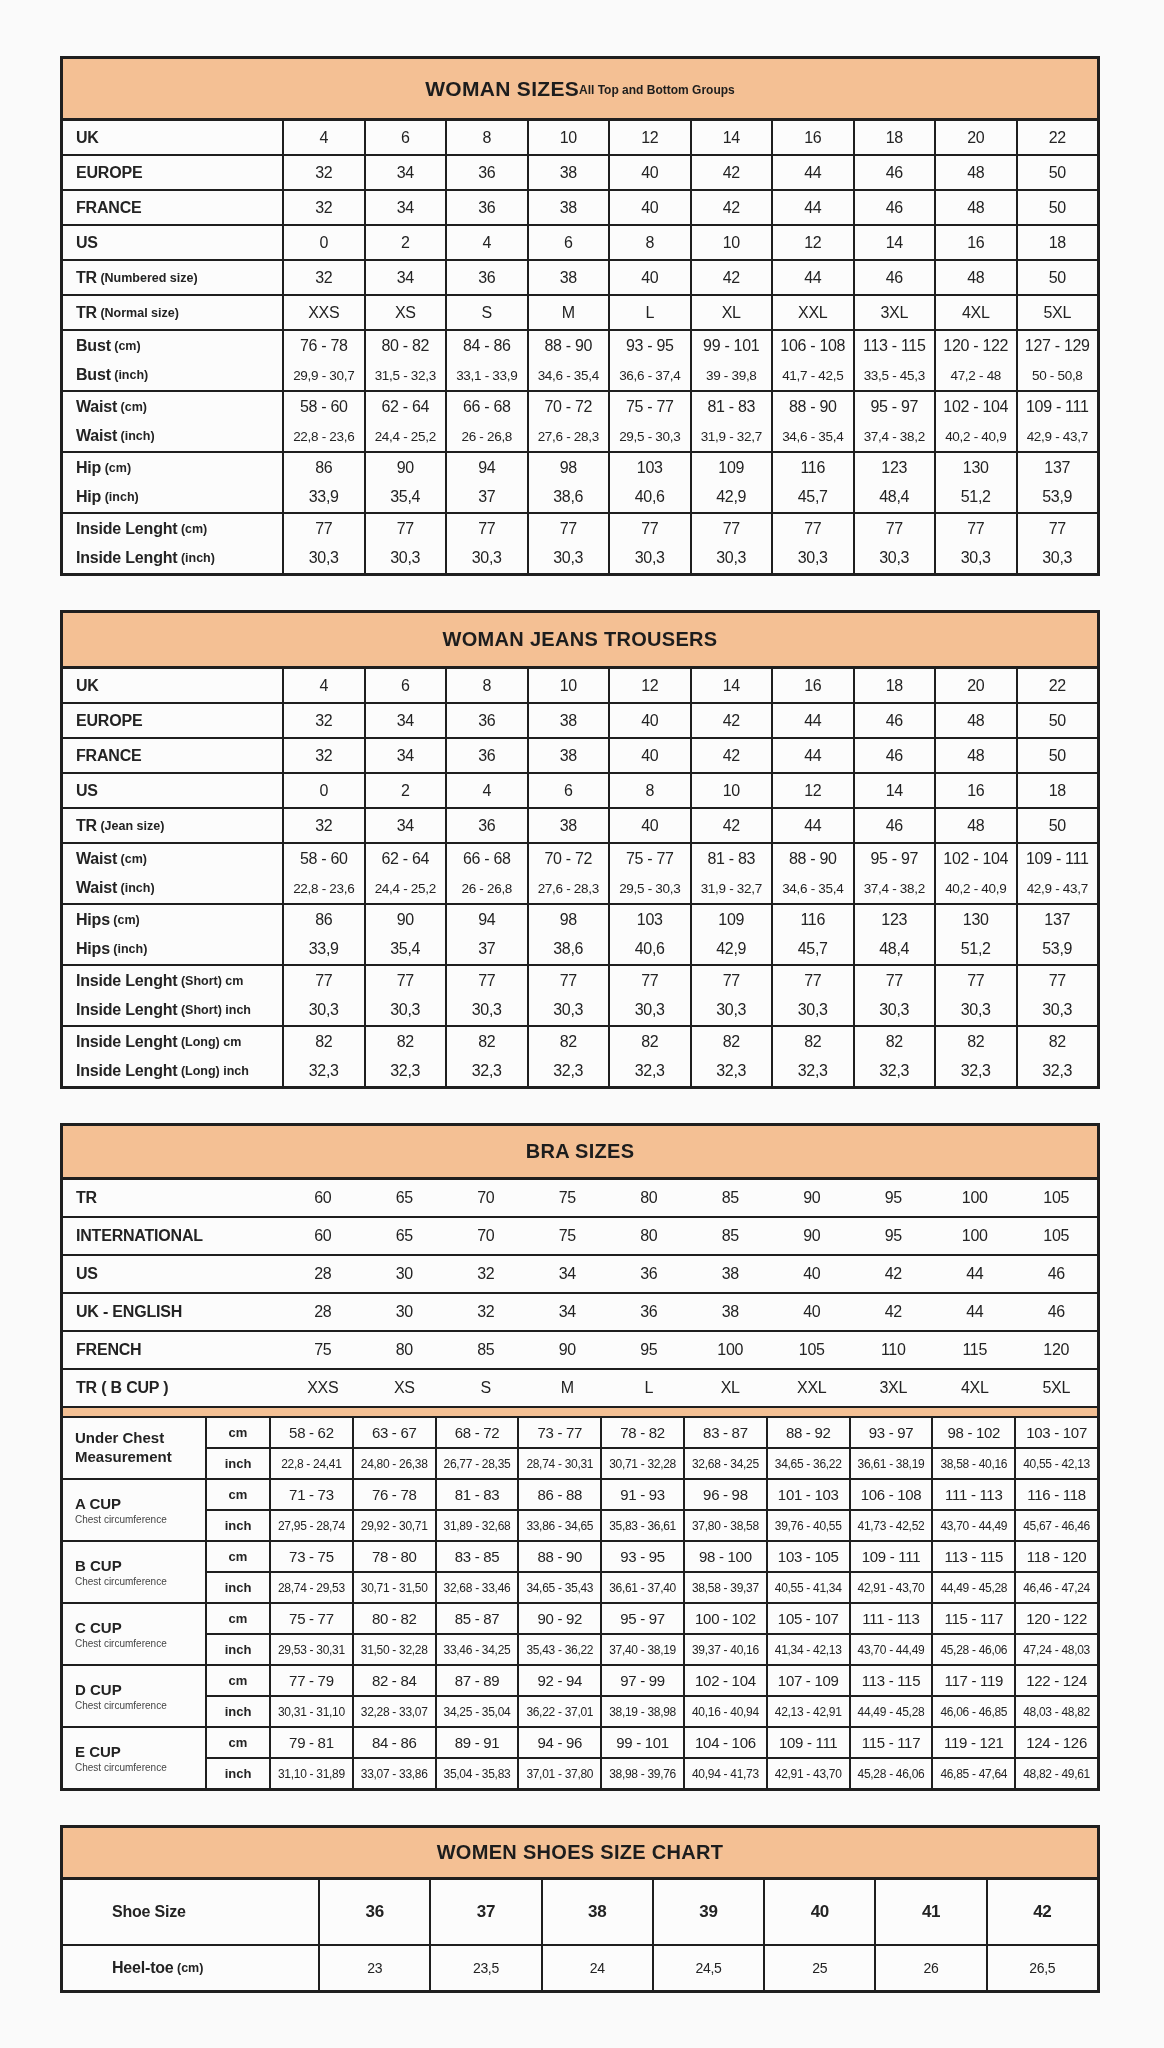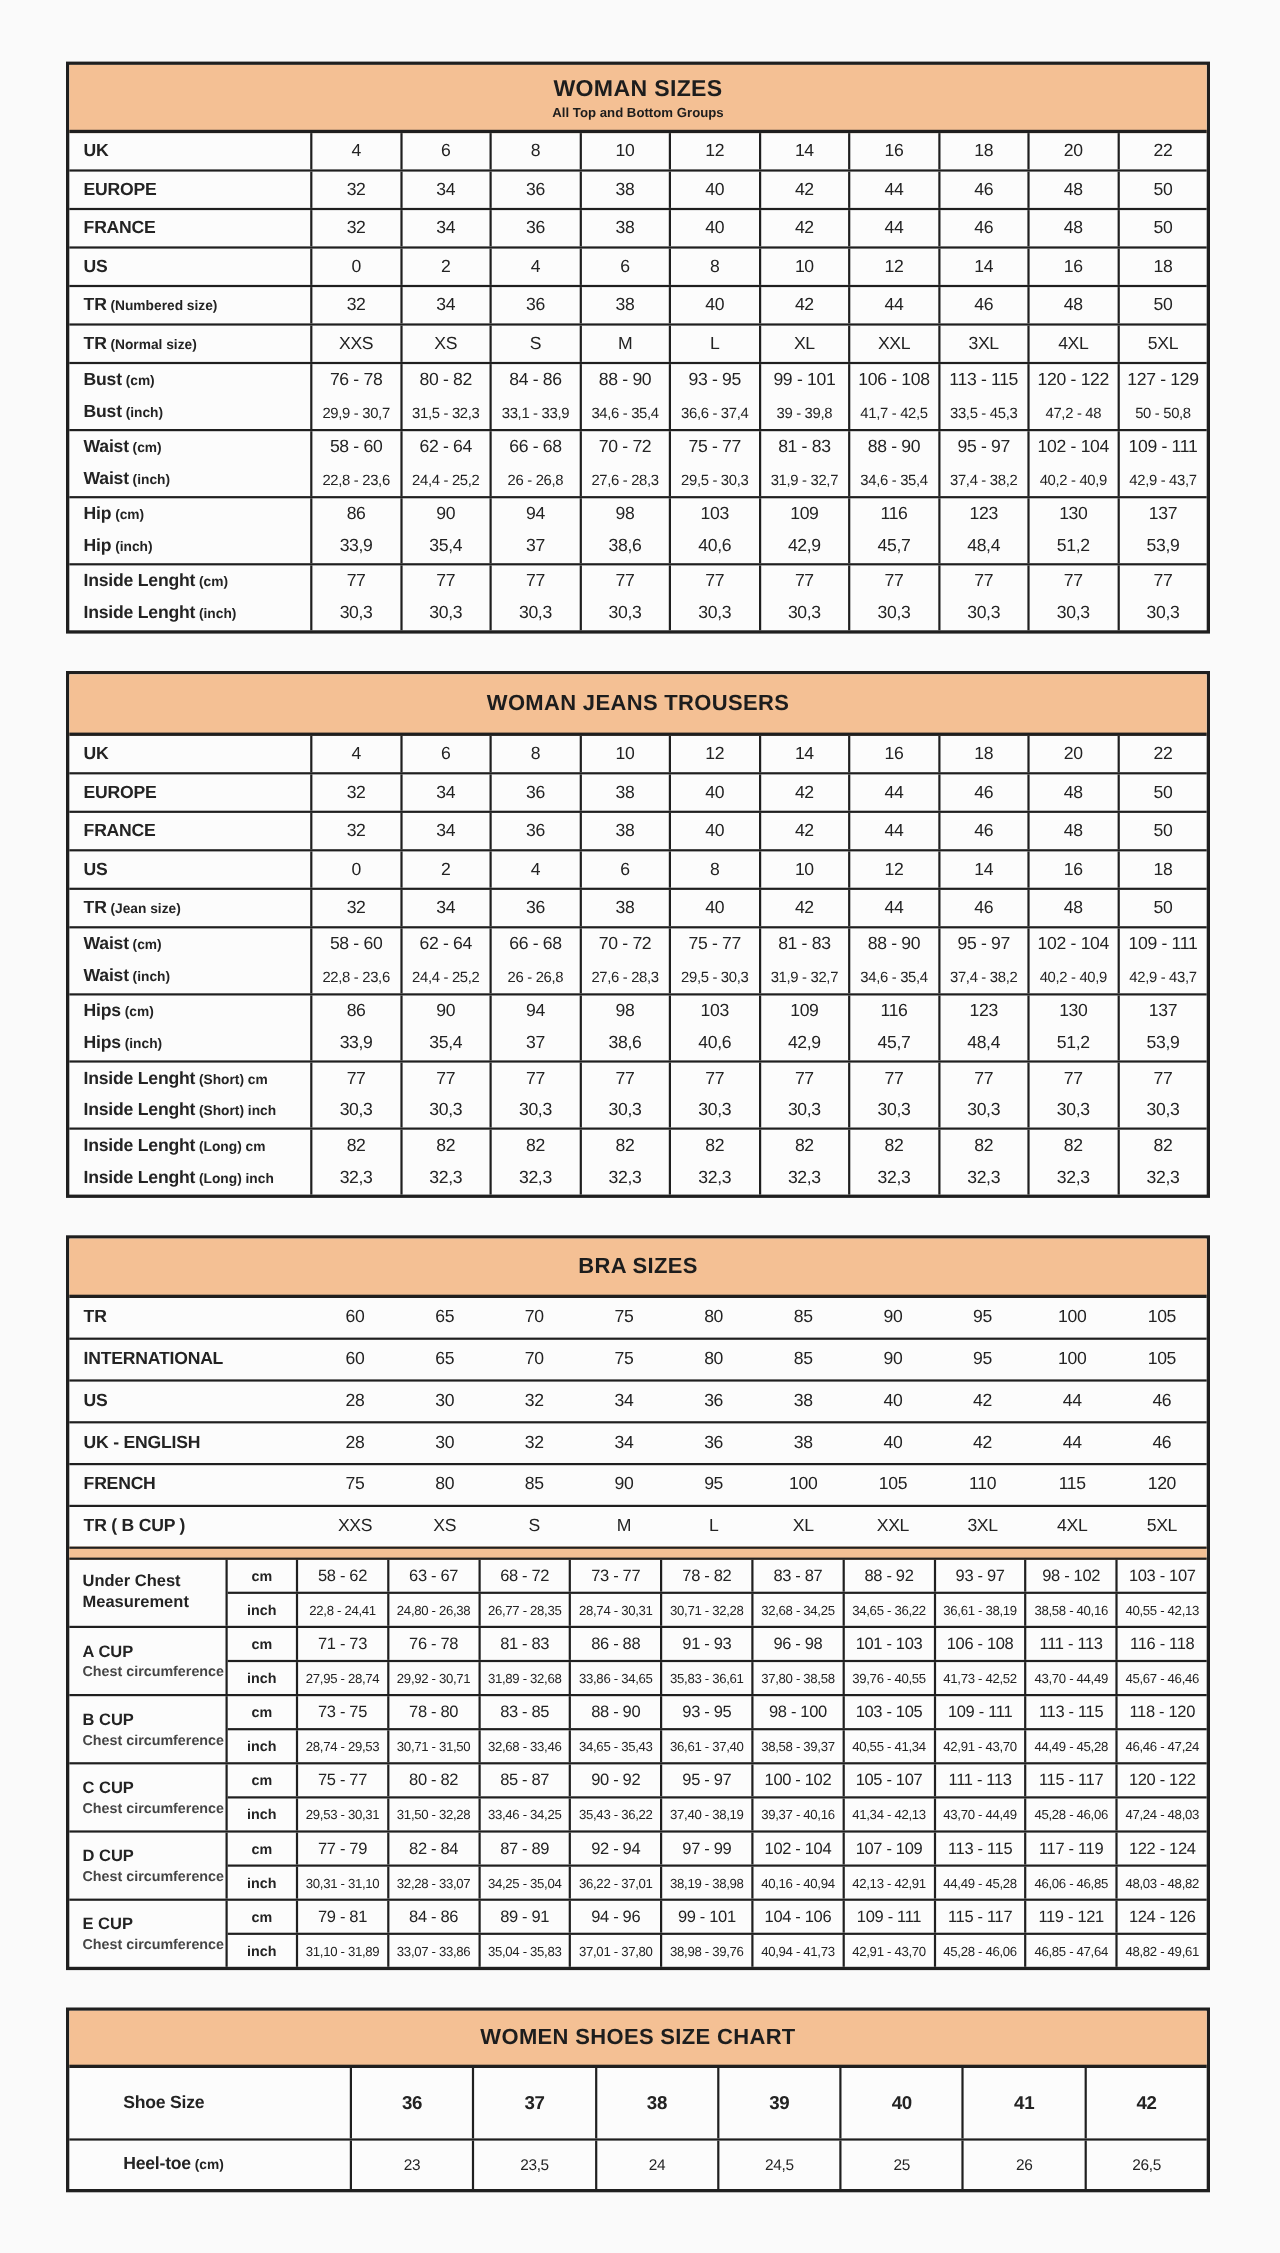--- a/index.html
+++ b/index.html
@@ -11,21 +11,21 @@
   *{box-sizing:border-box;}
   body{
     width:1164px;height:2048px;margin:0;overflow:hidden;
     background:var(--page);color:#232323;
     font-family:"Liberation Sans",sans-serif;
   }
   main{padding:56px 0 0 60px;}
   .tbl{width:1040px;border:3px solid var(--bd);background:var(--cell);margin:0 0 34px 0;}
   .thead{
     background:var(--hd);border-bottom:3px solid var(--bd);
-    display:flex;flex-direction:column;align-items:center;justify-content:center;text-align:center;
+    display:flex;flex-direction:row;align-items:center;justify-content:center;text-align:center;
   }
   #t1 .thead{height:62px}
   #t2 .thead{height:56px}
   #t3 .thead{height:54px}
   #t4 .thead{height:52px}
   .ttitle{font-weight:700;font-size:21px;letter-spacing:.3px;color:#1d1d1d;}
   #t2 .ttitle,#t3 .ttitle,#t4 .ttitle{font-size:20px;}
   .tsub{font-weight:700;font-size:12px;margin-top:2px;color:#1d1d1d;}
   .tsub:empty{display:none;}
 
@@ -51,21 +51,21 @@
   .shoe-row .line{height:64px;}
   .heel-row .line{height:44px;}
   .heel-row .vline{font-size:14px;}
   
   .bra-divider{height:12px;background:var(--hd);border-top:2.5px solid var(--bd);border-bottom:2.5px solid var(--bd);}
   
   .cupgroup{display:grid;grid-template-columns:142px 1fr;border-bottom:2.5px solid var(--bd);}
   .cupgroup:last-child{border-bottom:none;}
   .cuplbl{display:flex;flex-direction:column;justify-content:center;padding-left:12px;}
   .cupmain{font-weight:700;font-size:15px;line-height:1.25;}
-  .cupsub{font-size:13px;color:#454545;margin-top:1px;font-weight:bold;}
+  .cupsub{font-size:10px;color:#454545;margin-top:1px;}
   .cupright{border-left:2px solid var(--bd);}
   .cuprow{display:grid;grid-template-columns:62px repeat(10,1fr);}
   .cuprow:first-child{border-bottom:2px solid var(--bd);}
   .cuprow .cell{border-left:2px solid var(--bd);align-items:center;height:29px;flex-direction:row;justify-content:center;}
   .cuprow .cell:first-child{border-left:none;}
   .unit{font-weight:700;font-size:13px;border-radius:11px;}
   .cupv{font-size:15px;letter-spacing:-0.3px;white-space:nowrap;}
   .v-sm2{font-size:12px;}
 </style>
 </head>

